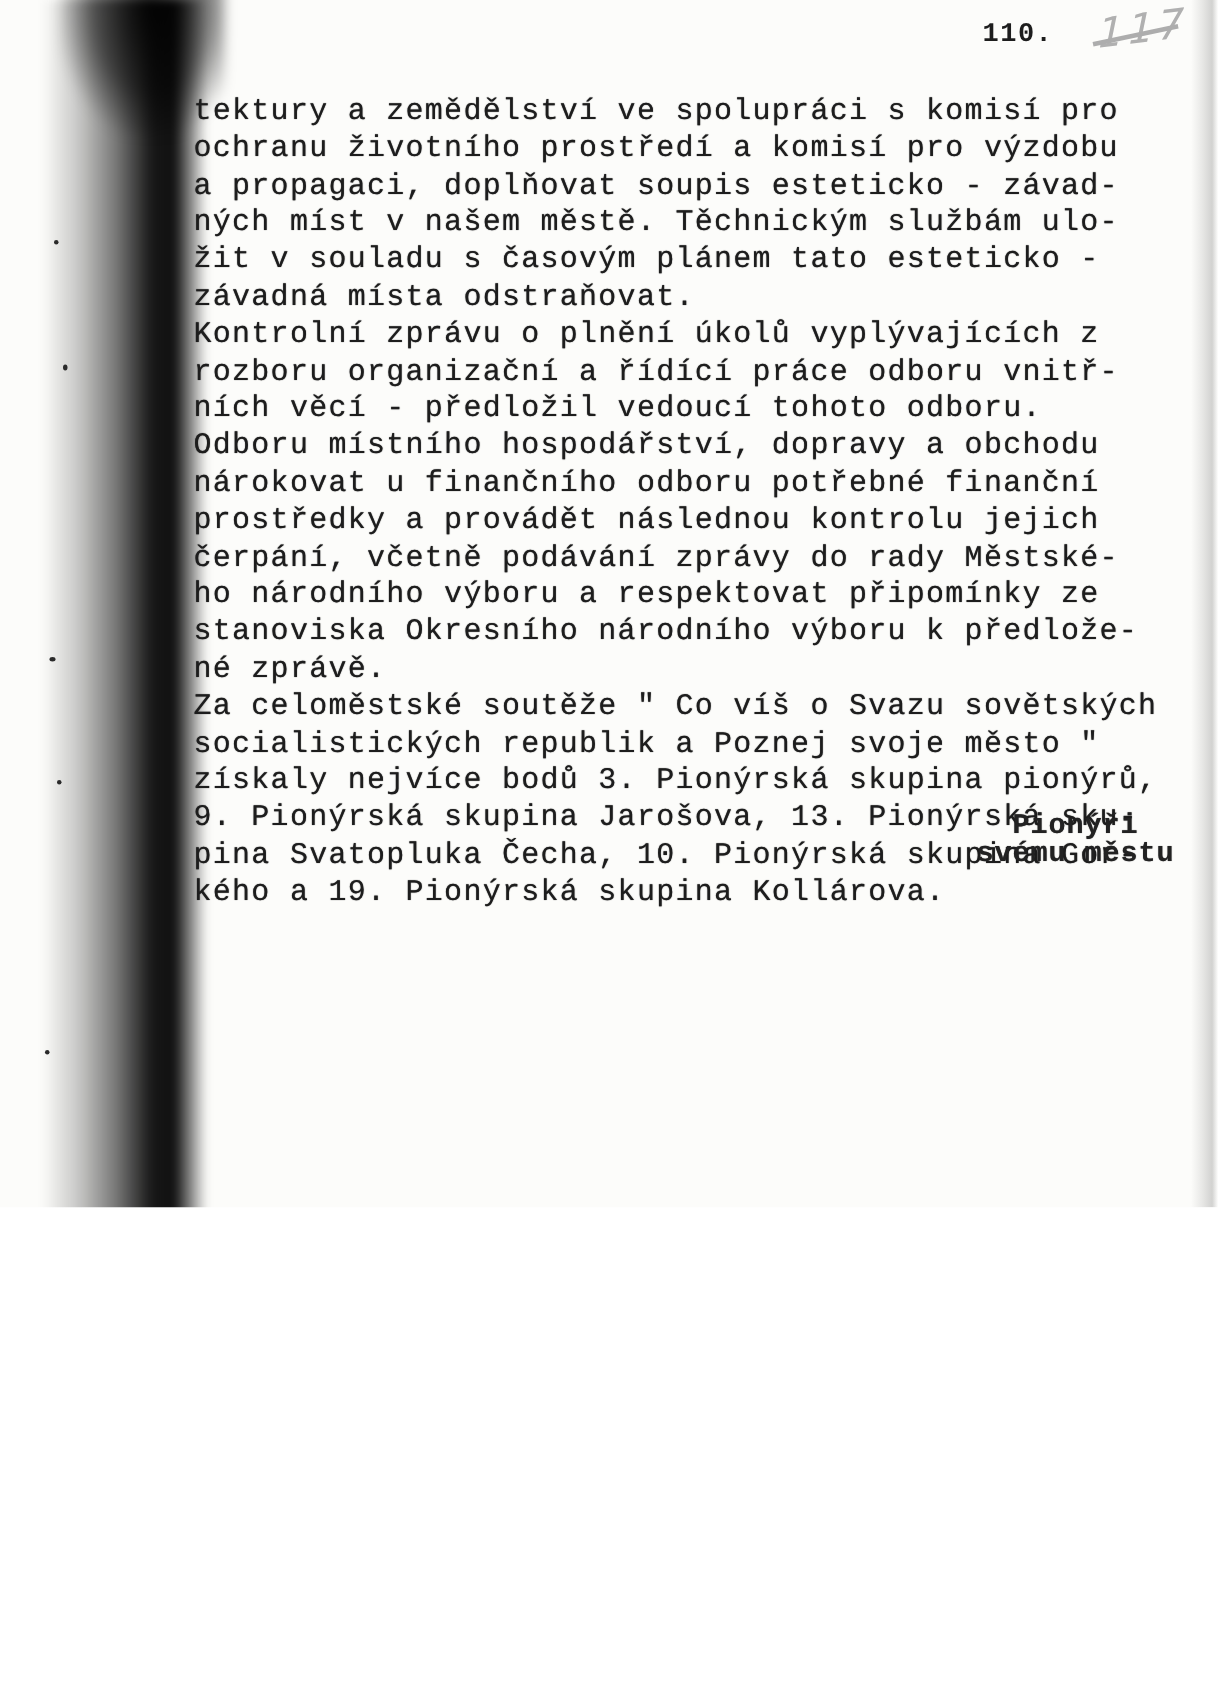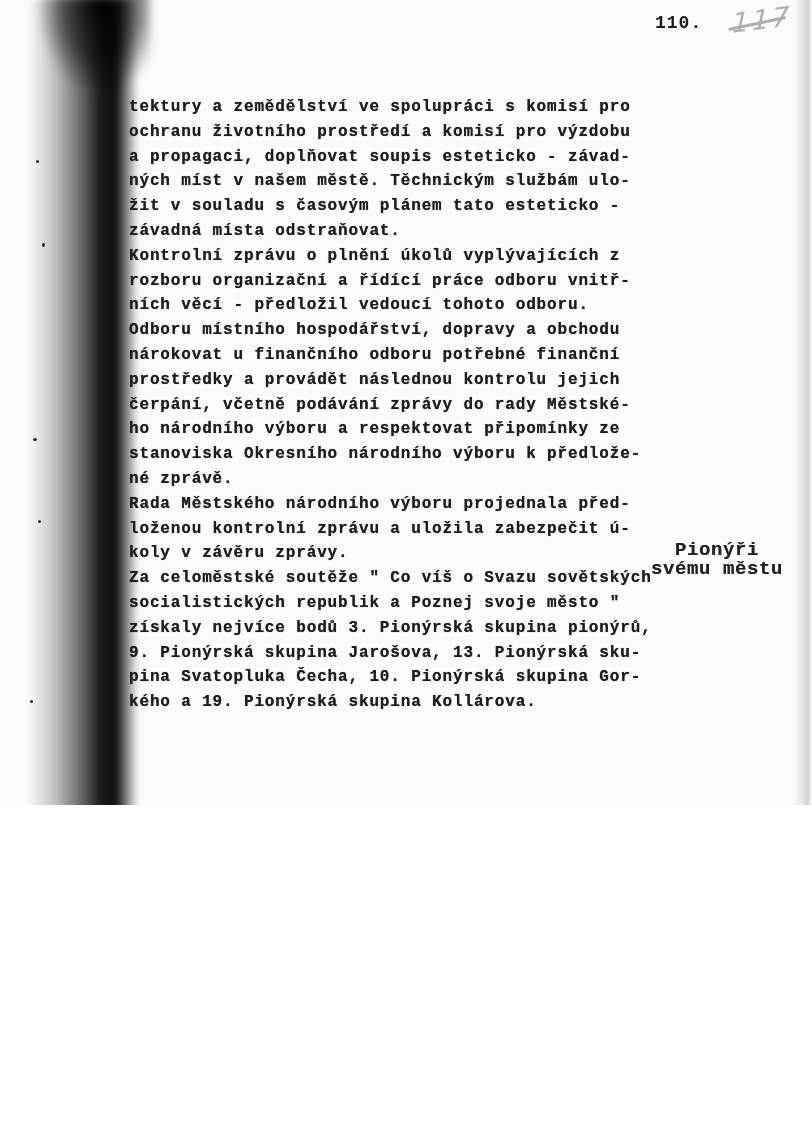--- a/index.html
+++ b/index.html
@@ -95,26 +95,25 @@
     background: #adadad;
     transform: rotate(-12deg);
   }
 
   
   .text-block {
     position: absolute;
     left: 129px; top: 63px;
     width: 565px;
     color: #1d1d1d;
-    font-size: 16px;
-    font-weight: 700;
+    font-size: 20px;
+    font-weight: 400;
     line-height: 24.8px;
     letter-spacing: 0.85px;
     text-shadow: 0 0 0.7px rgba(20,20,20,0.8);
-    margin-top: 32px;
   }
   .para { white-space: nowrap; }
   .para.gap { margin-top: 8px; }
 
   .margin-note {
     position: absolute;
     left: 642px; top: 541px;
     width: 150px;
     text-align: center;
     color: #222;
@@ -146,21 +145,20 @@
   <div class="speck" style="left:40px;top:855px;width:3px;height:3px;"></div>
 
   <div class="page-number">110.</div>
   <div class="pencil-number">117</div>
   <div class="pencil-strike"></div>
 
   <div class="text-block">
       <div class="para">tektury a zemědělství ve spolupráci s komisí pro<br>ochranu životního prostředí a komisí pro výzdobu<br>a propagaci, doplňovat soupis esteticko - závad-<br>ných míst v našem městě. Těchnickým službám ulo-<br>žit v souladu s časovým plánem tato esteticko -<br>závadná místa odstraňovat.</div>
       <div class="para">Kontrolní zprávu o plnění úkolů vyplývajících z<br>rozboru organizační a řídící práce odboru vnitř-<br>ních věcí - předložil vedoucí tohoto odboru.</div>
       <div class="para">Odboru místního hospodářství, dopravy a obchodu<br>nárokovat u finančního odboru potřebné finanční<br>prostředky a provádět následnou kontrolu jejich<br>čerpání, včetně podávání zprávy do rady Městské-<br>ho národního výboru a respektovat připomínky ze<br>stanoviska Okresního národního výboru k předlože-<br>né zprávě.</div>
-      <div class="para">Rada Městského národního výboru projednala před-<br>loženou kontrolní zprávu a uložila zabezpečit ú-<br>koly v závěru zprávy.</div>
       <div class="para">Za celoměstské soutěže " Co víš o Svazu sovětských<br>socialistických republik a Poznej svoje město "<br>získaly nejvíce bodů 3. Pionýrská skupina pionýrů,<br>9. Pionýrská skupina Jarošova, 13. Pionýrská sku-<br>pina Svatopluka Čecha, 10. Pionýrská skupina Gor-<br>kého a 19. Pionýrská skupina Kollárova.</div>
     </div>
 
   <div class="margin-note">
     <div>Pionýři</div>
     <div>svému městu</div>
   </div>
 
 </div>
 

